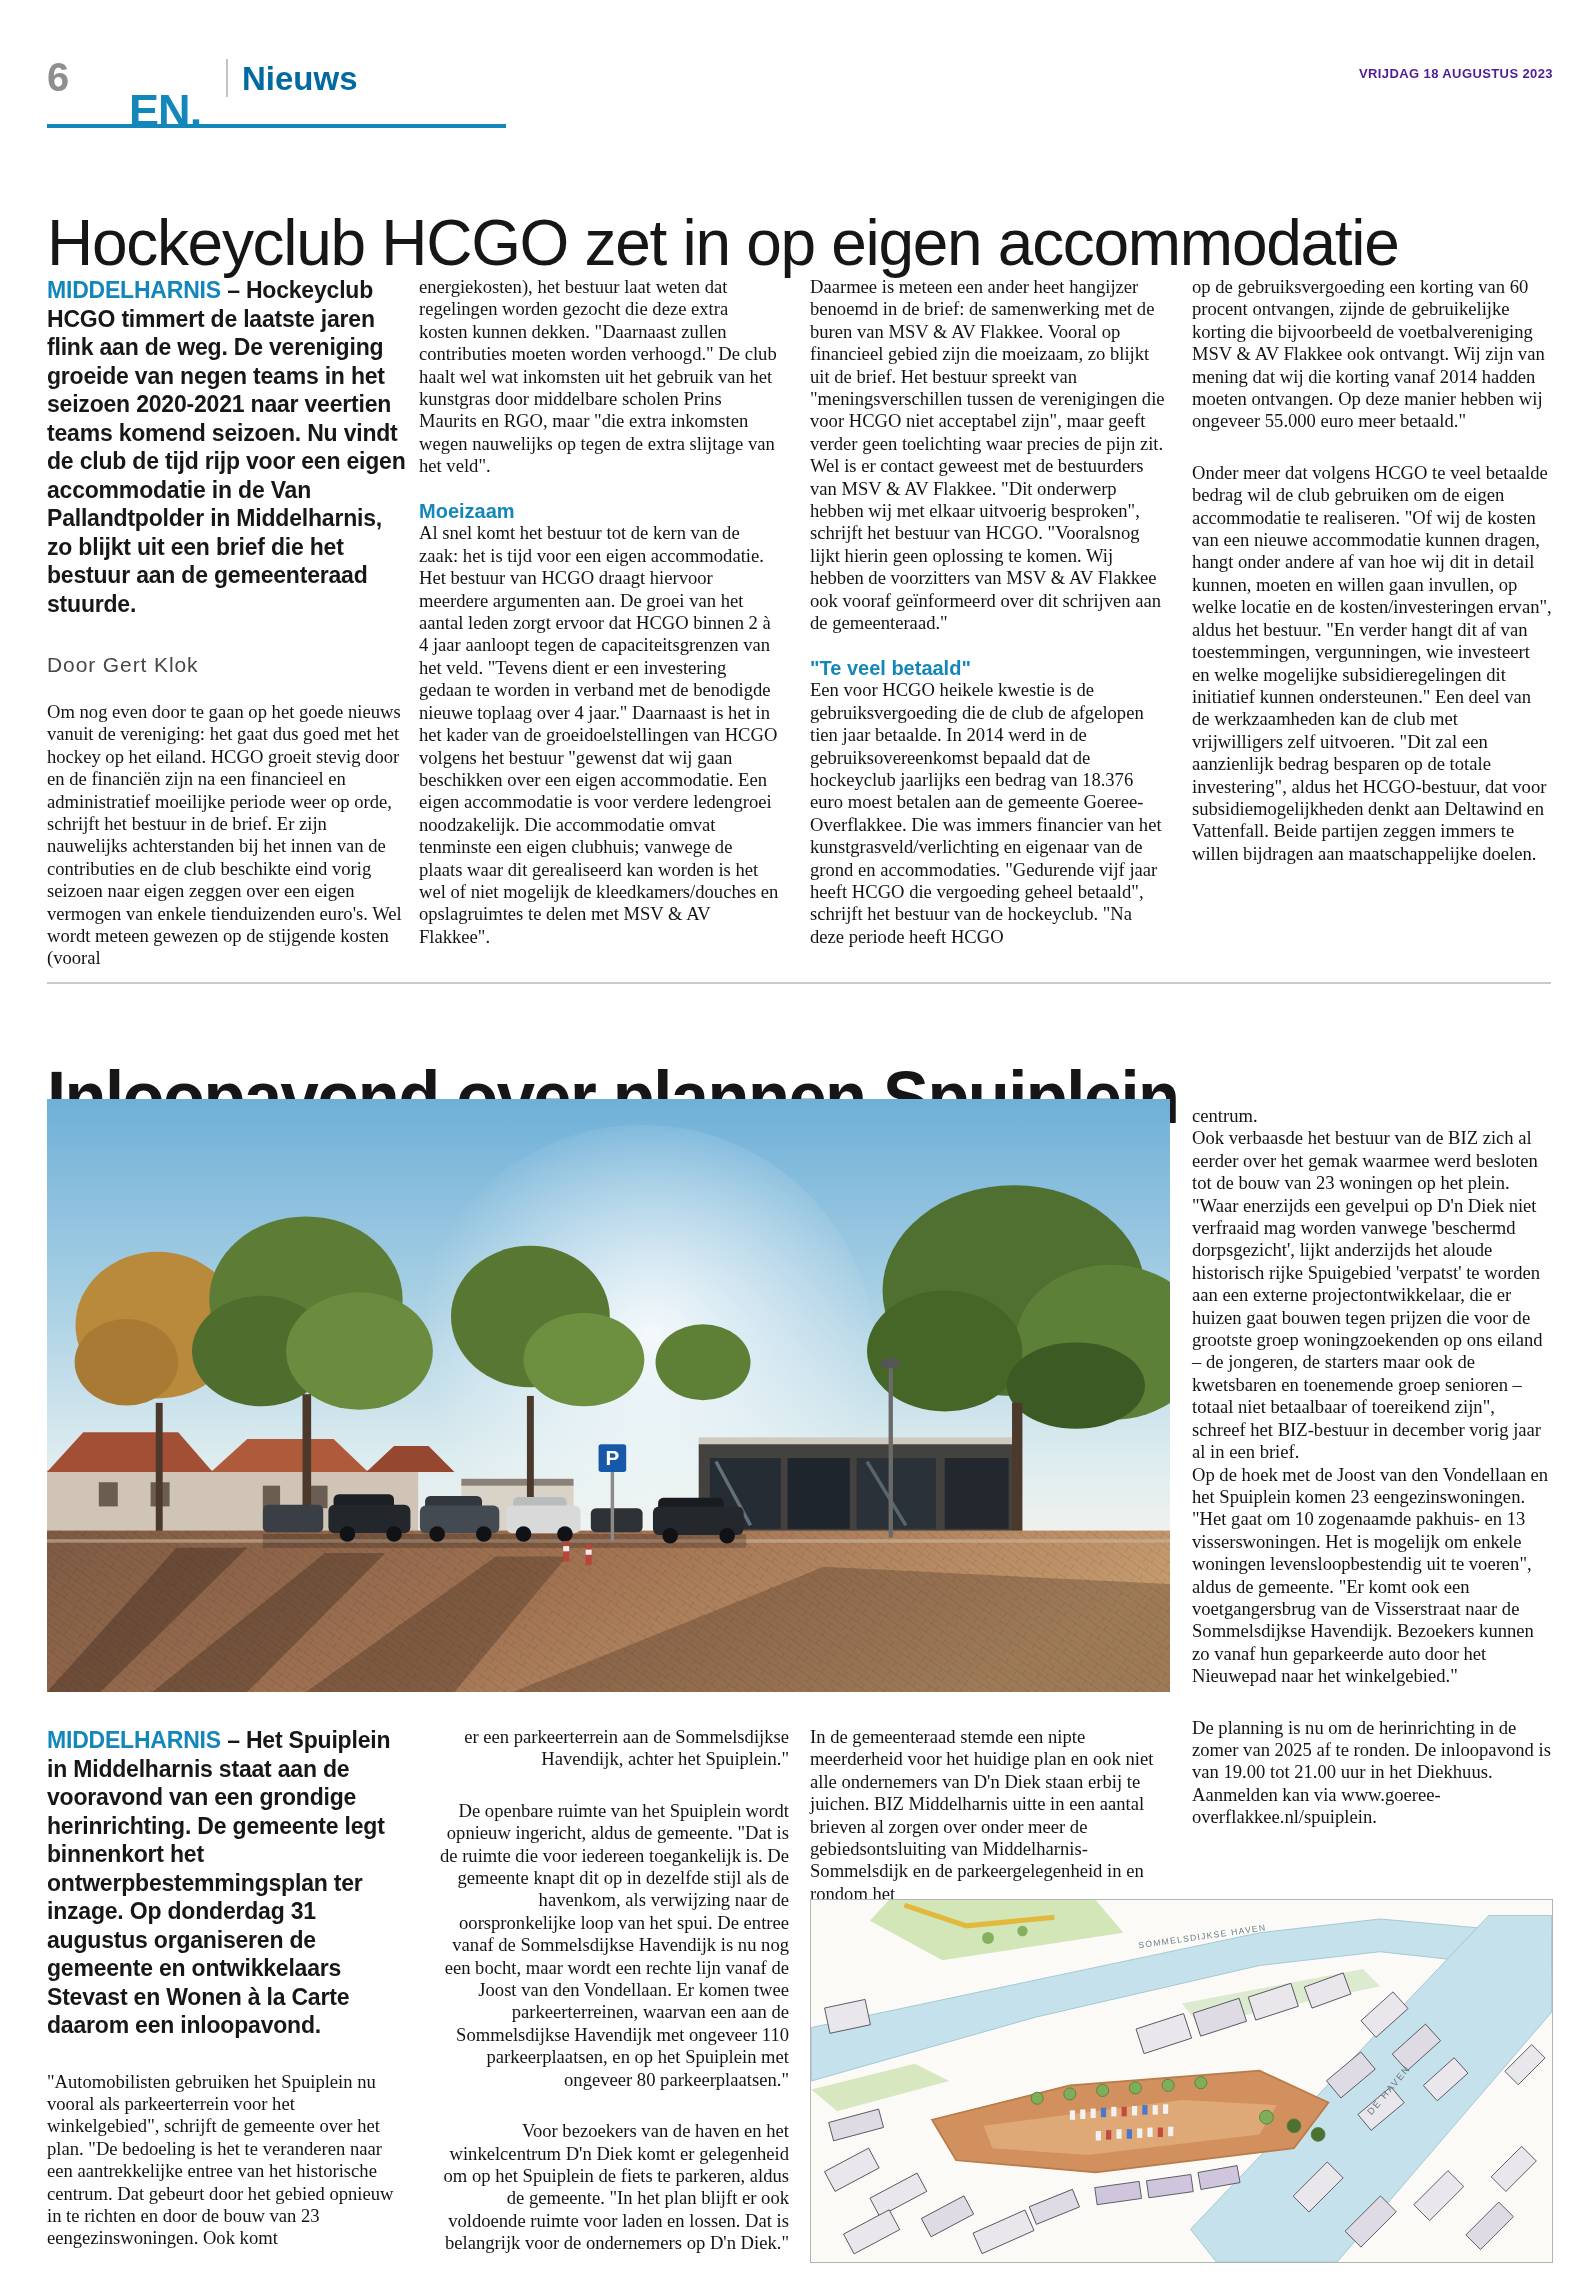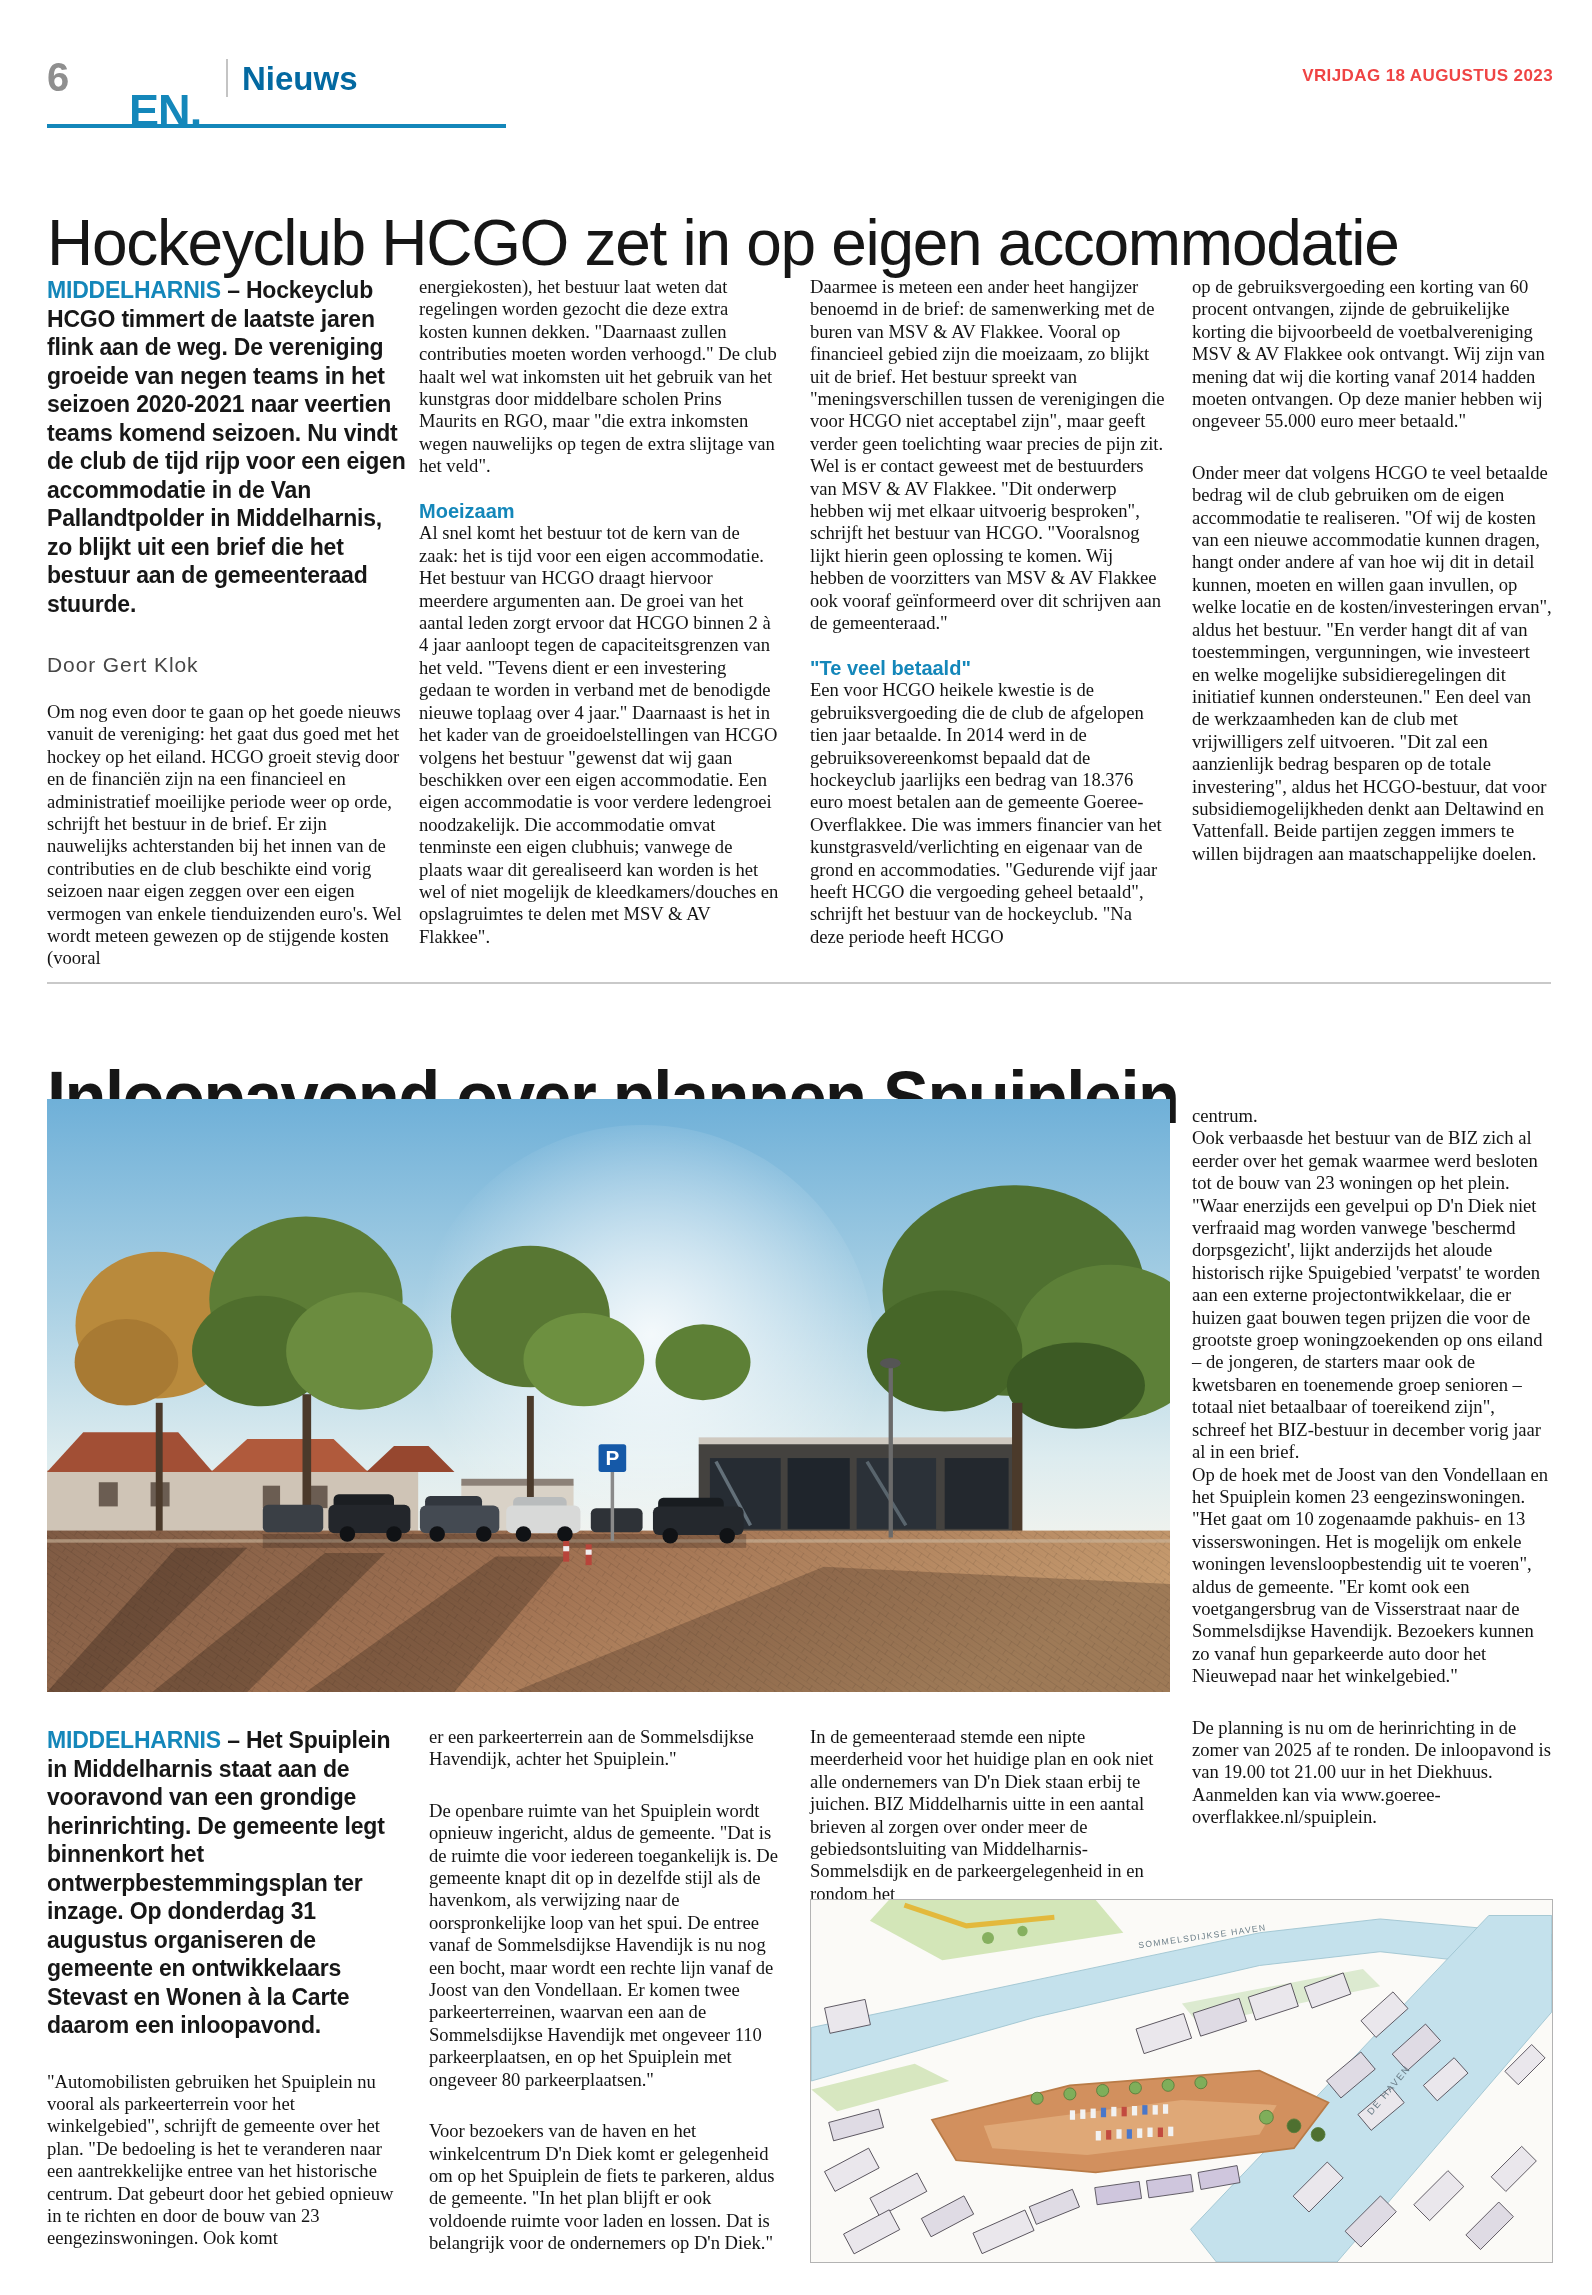--- a/index.html
+++ b/index.html
@@ -9,21 +9,21 @@
 
   
   .pagenum{left:47px;top:55px;font-family:"Liberation Sans",sans-serif;font-weight:700;
            font-size:40px;color:#8f8f8f;}
   .logo{left:129px;top:50px;font-family:"Liberation Sans",sans-serif;font-weight:700;
         font-size:45px;color:#1487ba;letter-spacing:-0.9px;margin-top:35px;}
   .vbar{left:226px;top:59px;width:1.7px;height:38px;background:#c4c4c4;}
   .section{left:242px;top:60px;font-family:"Liberation Sans",sans-serif;font-weight:700;
            font-size:33px;color:#0369a1;}
   .date{right:39px;top:66px;font-family:"Liberation Sans",sans-serif;font-weight:700;
-        font-size:17px;color:#ef4444;letter-spacing:0.4px;}
+        font-size:13px;color:#4c1d95;letter-spacing:0.4px;}
   .bluerule{left:47px;top:124px;width:459px;height:3.5px;background:#1487ba;}
 
   
   .h1{left:47px;top:167px;width:1510px;font-family:"Liberation Sans",sans-serif;
       font-weight:400;font-size:64px;letter-spacing:-1.3px;line-height:1.05;color:#161616;}
   .h2{left:47px;top:1011px;width:1381px;font-family:"Liberation Sans",sans-serif;
       font-weight:700;font-size:74px;letter-spacing:-1.7px;line-height:1.0;color:#161616;
       transform:scaleX(.93);transform-origin:left top;}
 
   
@@ -204,21 +204,21 @@
     <p class="sp">De planning is nu om de herinrichting in de zomer van 2025 af te ronden. De inloopavond is van 19.00 tot 21.00 uur in het Diekhuus. Aanmelden kan via www.goeree-overflakkee.nl/spuiplein.</p>
   </div>
 
   <div class="abs col" style="left:47px;top:1726px;">
     <div class="lead"><span class="dateline">MIDDELHARNIS</span><span> – Het Spuiplein in Middelharnis staat aan de vooravond van een grondige herinrichting. De gemeente legt binnenkort het ontwerpbestemmingsplan ter inzage. Op donderdag 31 augustus organiseren de gemeente en ontwikkelaars Stevast en Wonen à la Carte daarom een inloopavond.</span></div>
     <div class="body">
         <p style="margin-top:31px;">"Automobilisten gebruiken het Spuiplein nu vooral als parkeerterrein voor het winkelgebied", schrijft de gemeente over het plan. "De bedoeling is het te veranderen naar een aantrekkelijke entree van het historische centrum. Dat gebeurt door het gebied opnieuw in te richten en door de bouw van 23 eengezinswoningen. Ook komt</p>
       </div>
   </div>
 
-  <div class="abs col body" style="left:429px;top:1726px;">
+  <div class="abs col body" style="left:429px;top:1726px;text-align:right;">
     <p>er een parkeerterrein aan de Sommelsdijkse Havendijk, achter het Spuiplein."</p>
     <p class="sp">De openbare ruimte van het Spuiplein wordt opnieuw ingericht, aldus de gemeente. "Dat is de ruimte die voor iedereen toegankelijk is. De gemeente knapt dit op in dezelfde stijl als de havenkom, als verwijzing naar de oorspronkelijke loop van het spui. De entree vanaf de Sommelsdijkse Havendijk is nu nog een bocht, maar wordt een rechte lijn vanaf de Joost van den Vondellaan. Er komen twee parkeerterreinen, waarvan een aan de Sommelsdijkse Havendijk met ongeveer 110 parkeerplaatsen, en op het Spuiplein met ongeveer 80 parkeerplaatsen."</p>
     <p class="sp">Voor bezoekers van de haven en het winkelcentrum D'n Diek komt er gelegenheid om op het Spuiplein de fiets te parkeren, aldus de gemeente. "In het plan blijft er ook voldoende ruimte voor laden en lossen. Dat is belangrijk voor de ondernemers op D'n Diek."</p>
   </div>
 
   <div class="abs col body" style="left:810px;top:1726px;">
     <p>In de gemeenteraad stemde een nipte meerderheid voor het huidige plan en ook niet alle ondernemers van D'n Diek staan erbij te juichen. BIZ Middelharnis uitte in een aantal brieven al zorgen over onder meer de gebiedsontsluiting van Middelharnis-Sommelsdijk en de parkeergelegenheid in en rondom het</p>
   </div>
 
   <div class="abs mapbox">

